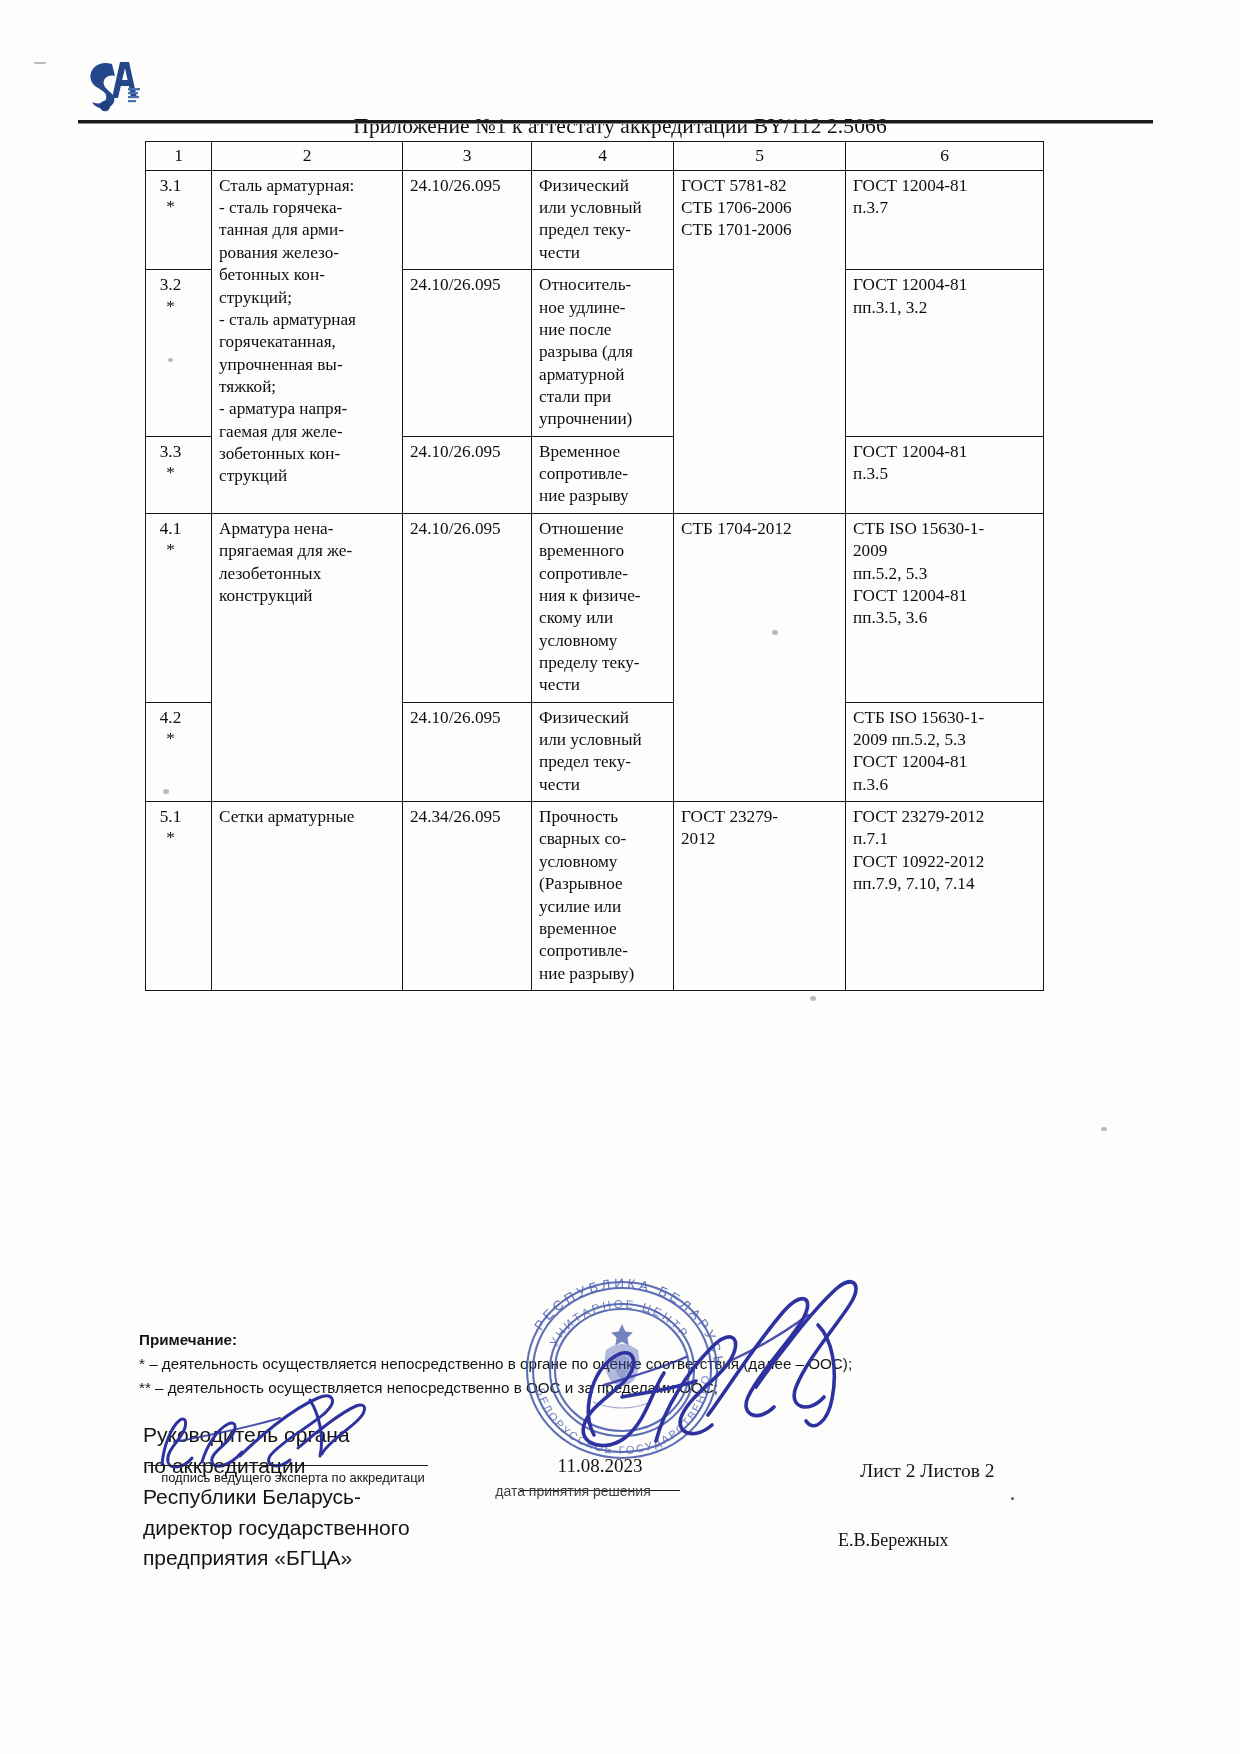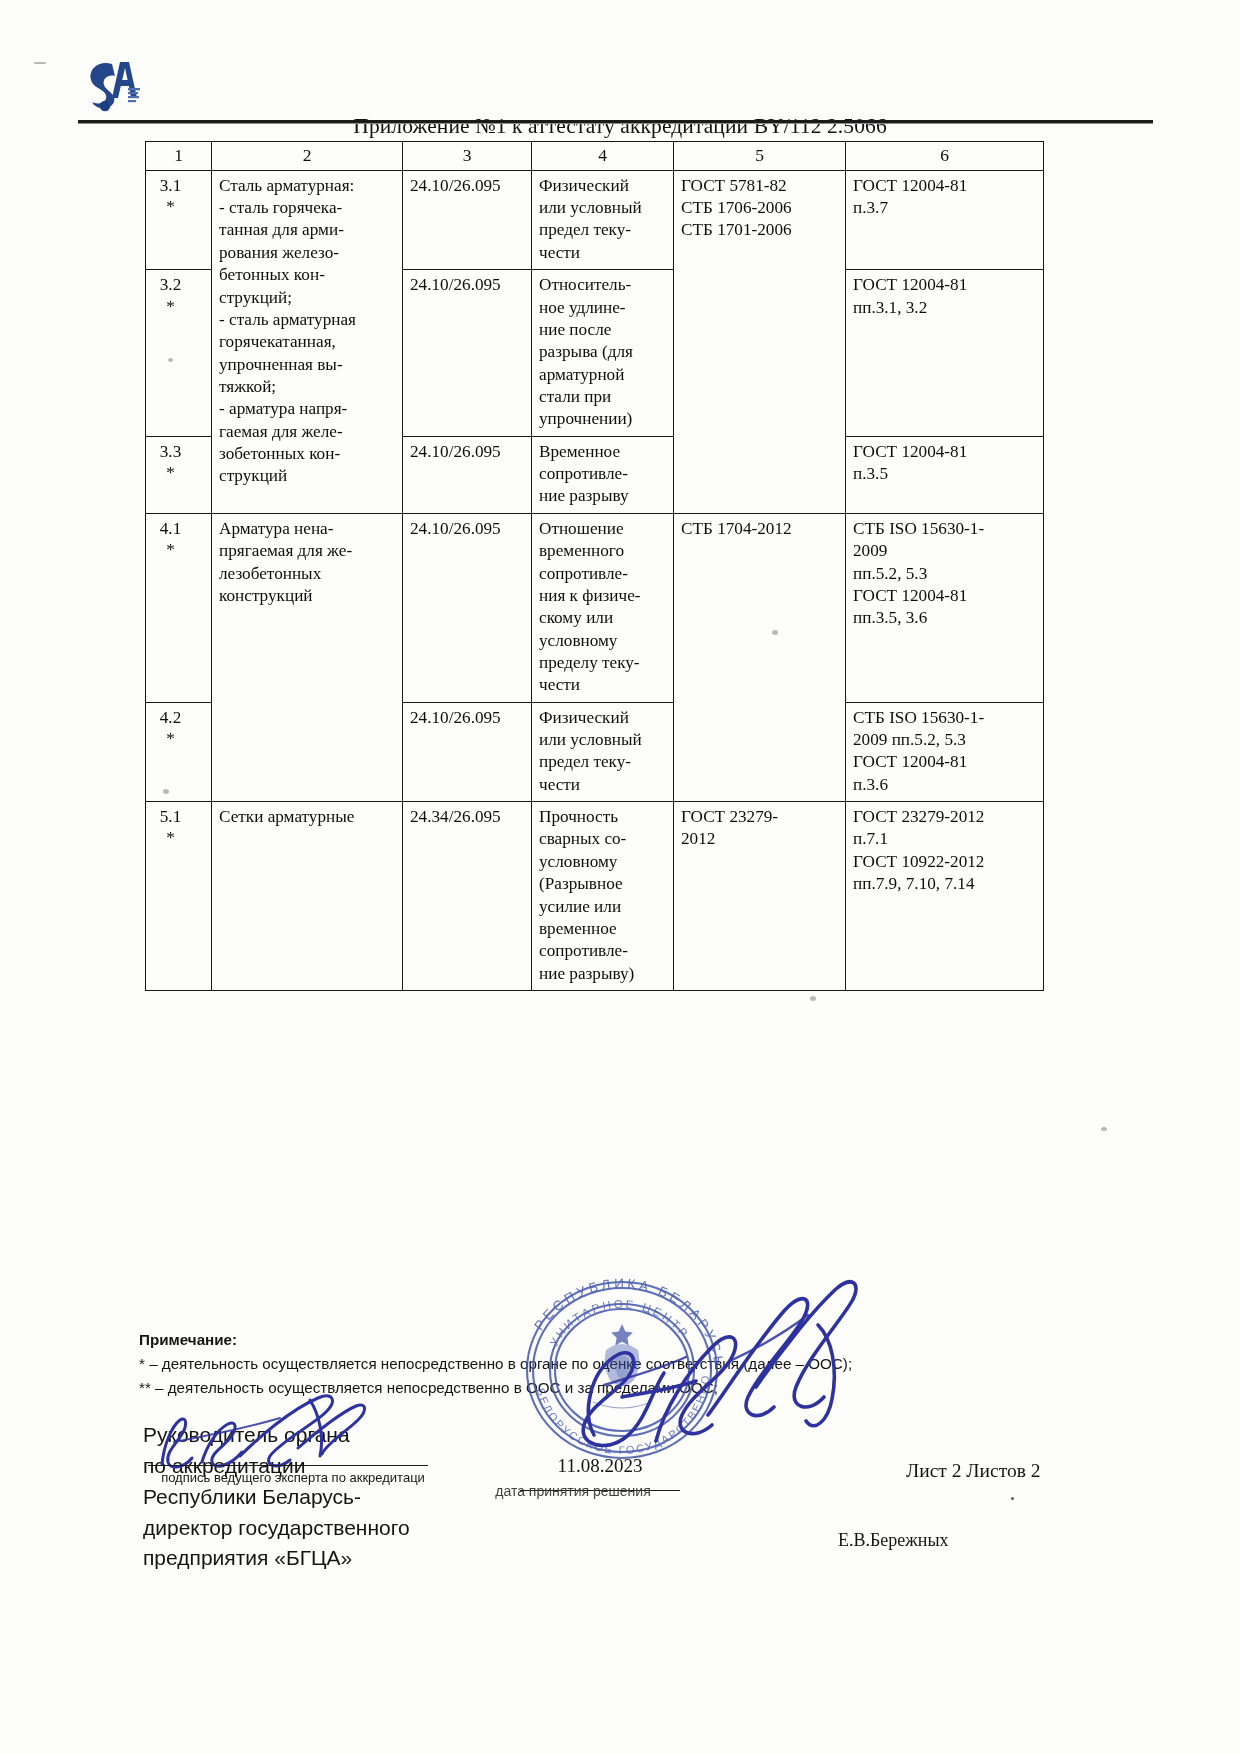--- a/index.html
+++ b/index.html
@@ -183,21 +183,20 @@
     font-size: 14px;
     color: #404040;
   }
 
   .sheet {
     position: absolute;
     left: 860px;
     top: 1460px;
     font-size: 19.5px;
     color: #141414;
-    margin-left: 46px;
   }
   .sheet-dot {
     position: absolute;
     left: 1011px;
     top: 1497px;
     width: 3px; height: 3px;
     background: #5a5a5a;
     border-radius: 50%;
   }
 

